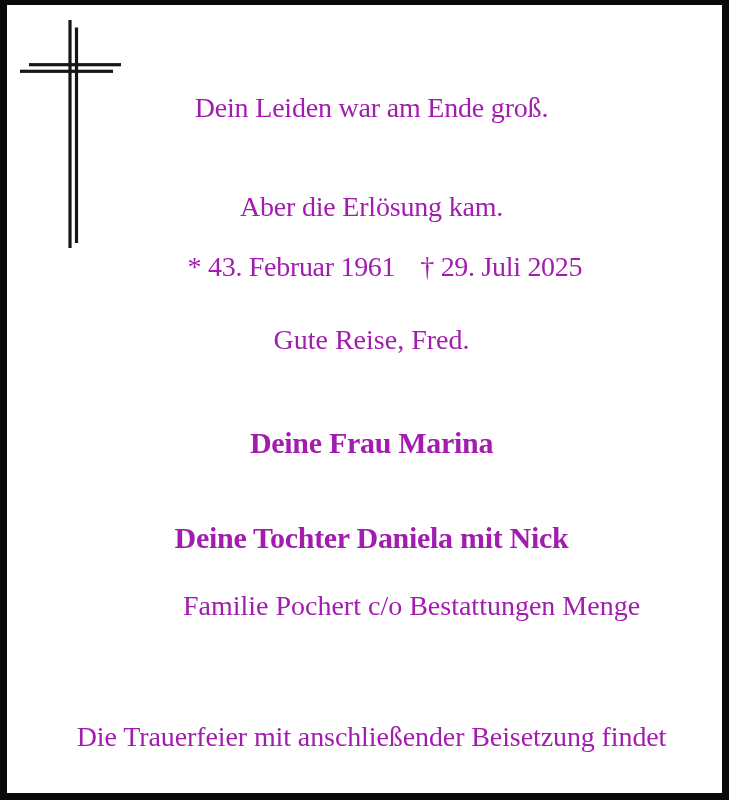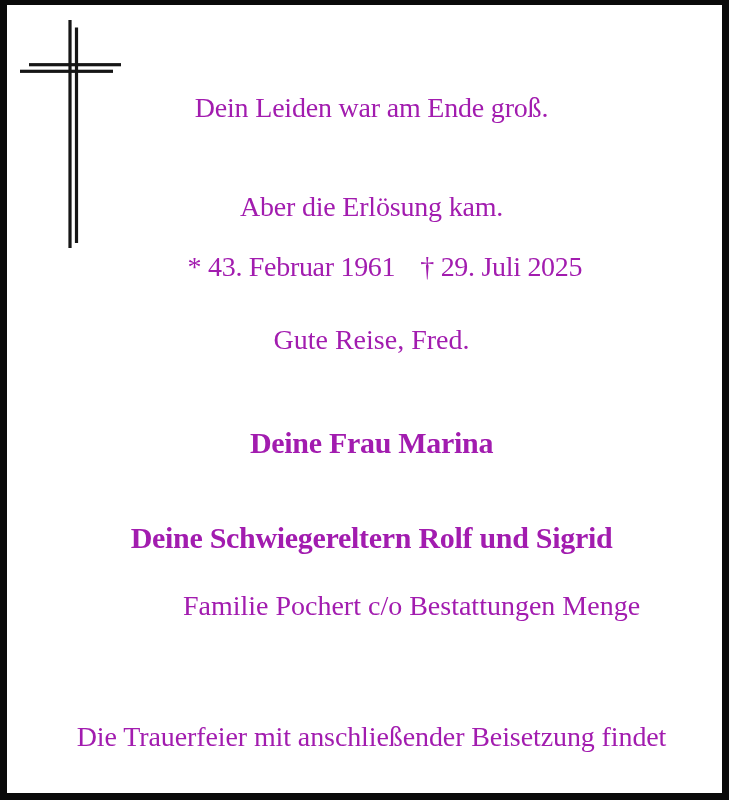--- a/index.html
+++ b/index.html
@@ -102,21 +102,21 @@
 
 
   <div class="abs-block dates">
     <span class="birth-date">* 43. Februar 1961</span><span class="death-date">† 29. Juli 2025</span>
   </div>
 
   <div class="abs-block farewell">Gute Reise, Fred.</div>
 
   <div class="abs-block mourners">
     <div>Deine Frau Marina</div>
-    <div>Deine Schwiegereltern Rolf und Sigrid</div>
+    <div>Deine Tochter Daniela mit Nick</div>
   </div>
 
   <div class="abs-block contact">
     <div>Familie Pochert c/o Bestattungen Menge</div>
   </div>
 
   <div class="abs-block funeral">
     <div>Die Trauerfeier mit anschließender Beisetzung findet</div>
     
     

